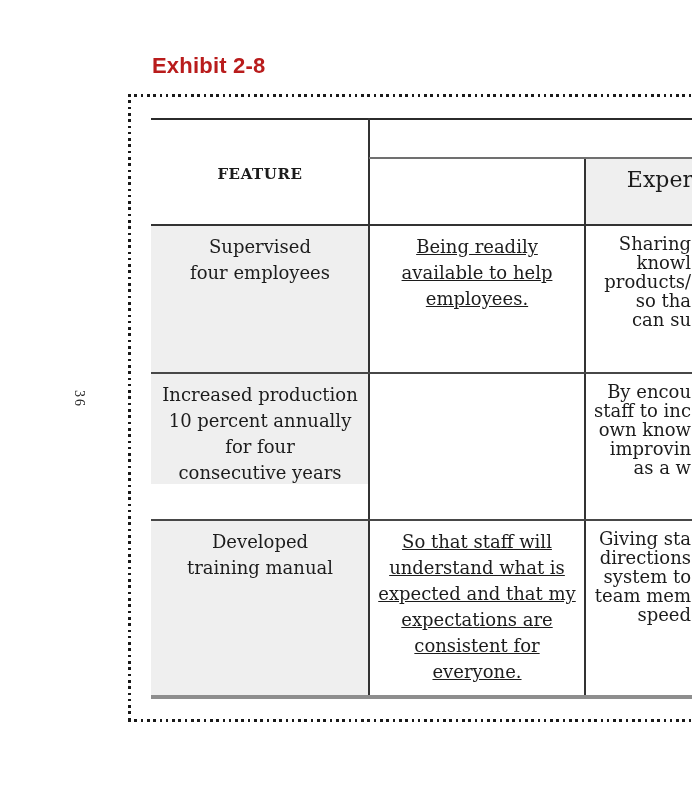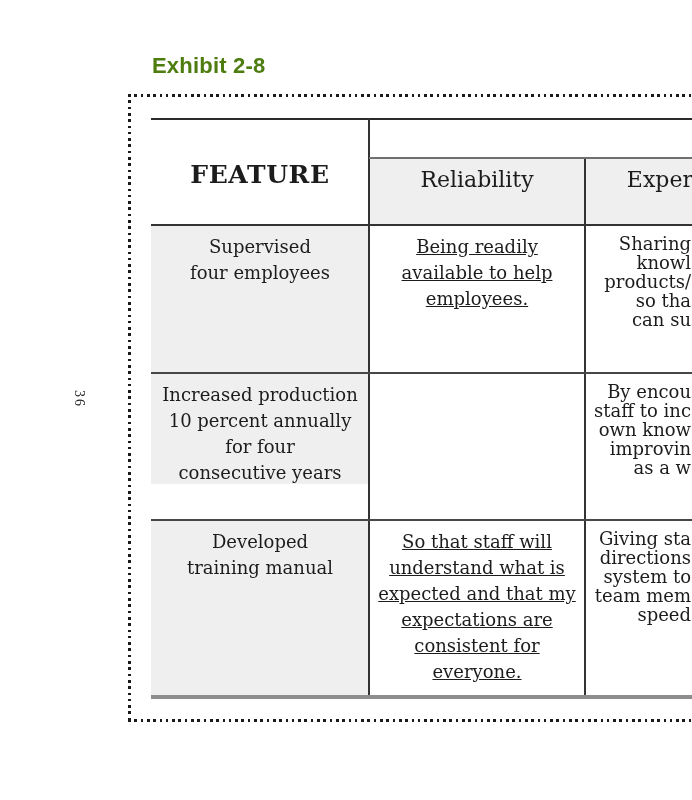--- a/index.html
+++ b/index.html
@@ -11,21 +11,21 @@
     font-family:"DejaVu Serif", serif;
     color:#1c1c1c;
   }
 
   
   .title-row {
     position:absolute; left:152px; top:52px;
     display:flex; gap:13px; align-items:baseline;
     white-space:nowrap;
     font-family:"Liberation Sans", sans-serif;
-    font-size:22px; line-height:28px; color:#4d7c0f;
+    font-size:22px; line-height:28px; color:#b91c1c;
   }
   .title-row .exhibit { font-weight:bold; letter-spacing:0.2px; }
   .title-row .caption { font-weight:normal; letter-spacing:0.3px; }
 
   
   .folio {
     position:absolute; left:64px; top:384px;
     width:30px; height:30px;
     display:flex; align-items:center; justify-content:center;
     transform:rotate(90deg);
@@ -45,21 +45,21 @@
 
   
   .tbl { position:absolute; left:151px; top:118px; width:624px; height:583px; }
   .cell { position:absolute; box-sizing:border-box; }
   .bg-gray { background:#efefef; }
 
   .feature-hdr {
     left:0; top:0; width:218px; height:107px;
     display:flex; align-items:center; justify-content:center;
     padding-top:5px;
-    font-weight:bold; font-size:25px; letter-spacing:0.6px;
+    font-weight:bold; font-size:15px; letter-spacing:0.6px;
   }
   .band { left:218px; top:0; width:406px; height:39px; background:#fff; }
 
   .col-hdr {
     top:39px; height:68px;
     display:flex; justify-content:center;
     padding-top:10px;
     font-size:22px;
   }
   .col-hdr.rel { left:218px; width:216px; }
@@ -106,21 +106,20 @@
 <div class="folio">36</div>
 
 <div class="dots-h" style="left:128px; top:94px;  width:564px;"></div>
 <div class="dots-v" style="left:128px; top:94px;  height:628px;"></div>
 <div class="dots-h" style="left:128px; top:719px; width:564px;"></div>
 
 <div class="tbl">
 
   <div class="cell feature-hdr">FEATURE</div>
   <div class="cell band"></div>
-  <div class="cell col-hdr rel bg-gray">Reliability</div>
   <div class="cell col-hdr exp bg-gray">Expertise</div>
 
   <div class="cell body-cell c1 r1 bg-gray">Supervised
 four employees</div>
   <div class="cell body-cell c2 r1">Being readily
 available to help
 employees.</div>
   <div class="cell c3 r1">
     <div class="clip-right">Sharing
 knowl

